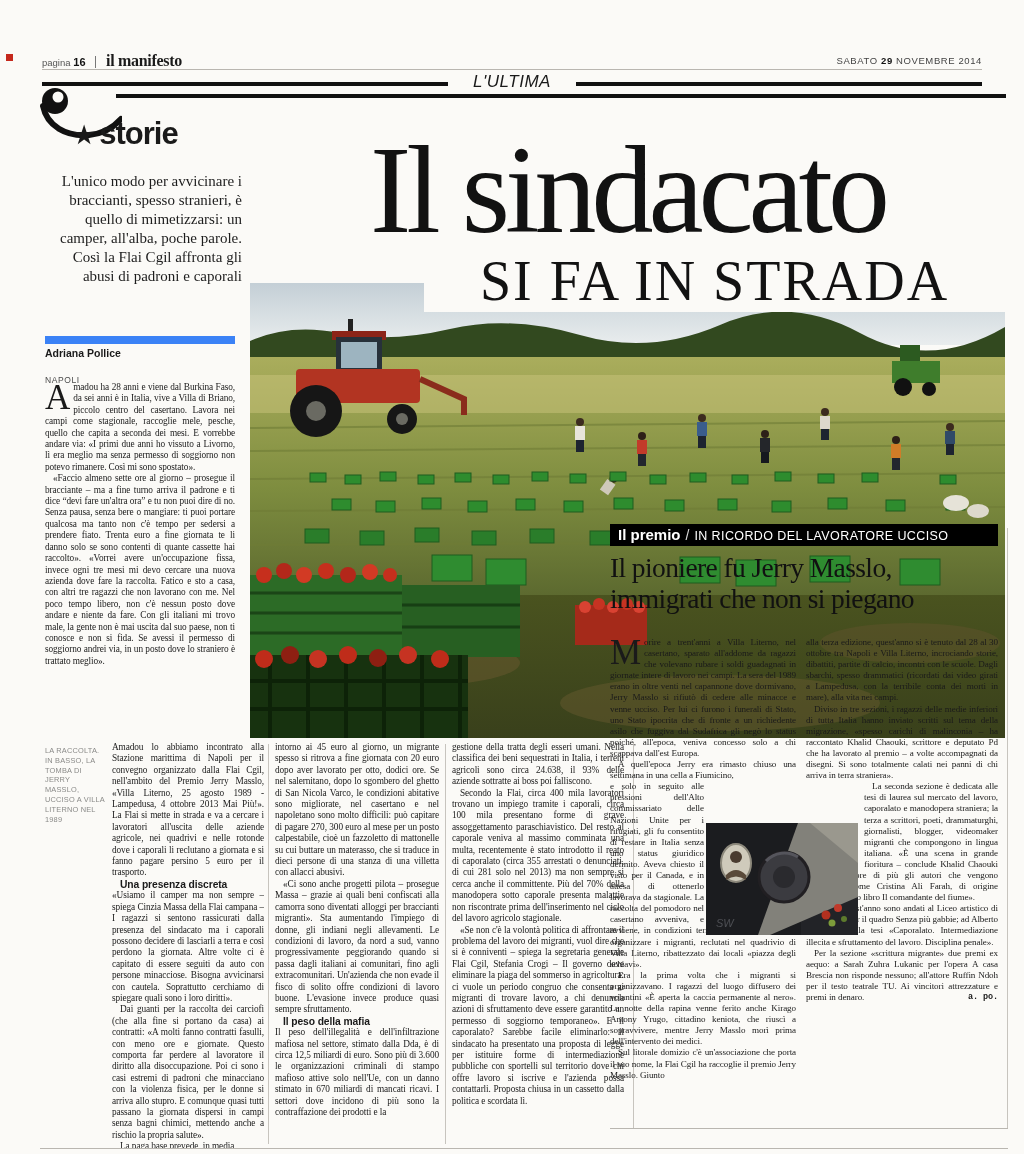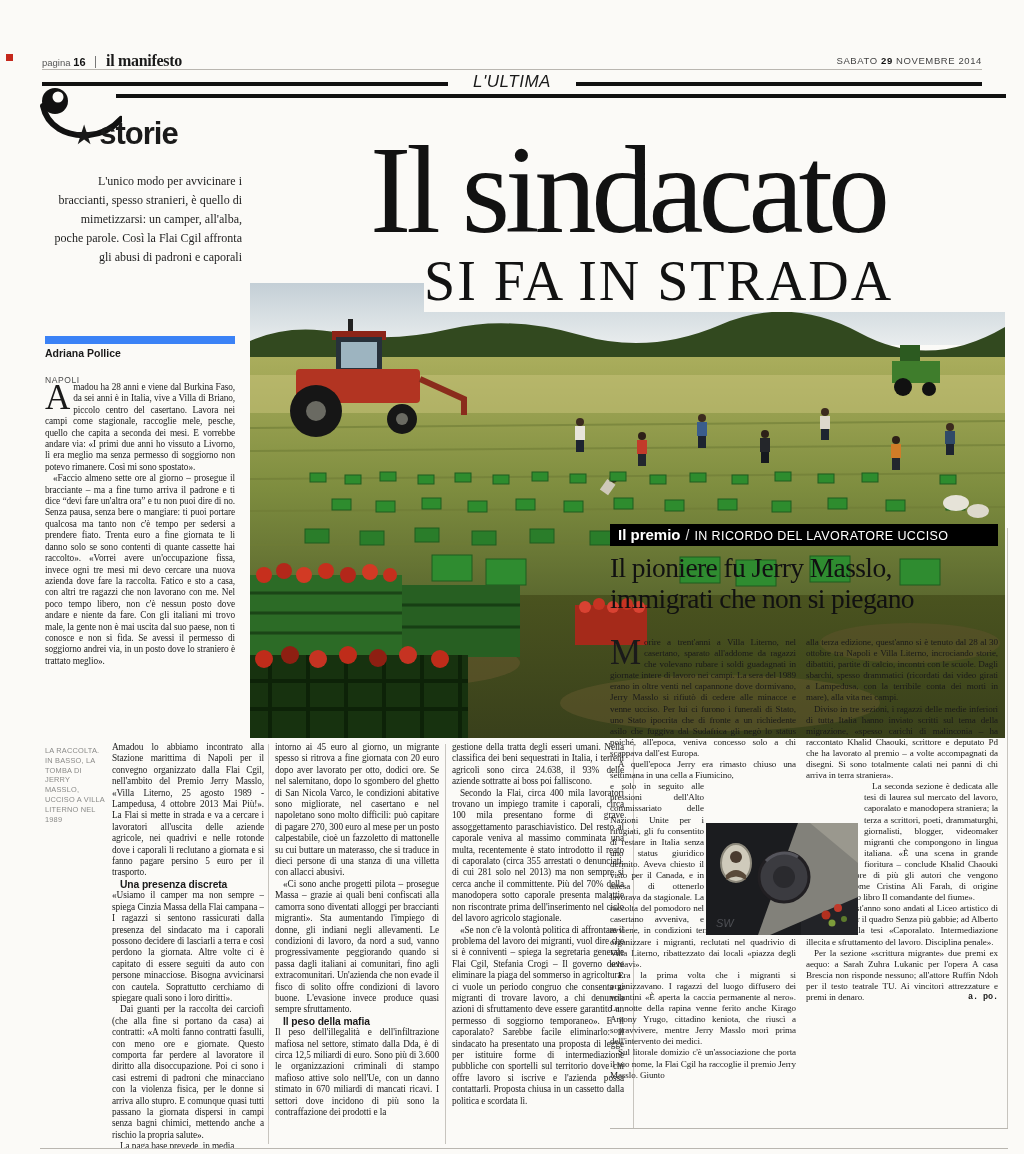--- a/index.html
+++ b/index.html
@@ -17,26 +17,26 @@
   .hdr-left .sep{display:inline-block;width:1px;height:12px;background:#777;margin:0 7px -2px 7px;}
   .hdr-left .mast{font-weight:bold;font-size:16px;letter-spacing:-0.3px;}
   .hdr-right{right:42px;top:55px;font-size:9.5px;letter-spacing:.6px;color:#444;}
   .hdr-right b{color:#111;}
   .ultima{left:452px;top:72px;width:120px;text-align:center;font-weight:normal;font-style:italic;
           font-size:17px;letter-spacing:.5px;}
 
   
   .storie{left:72px;top:116px;font-weight:bold;font-size:31px;letter-spacing:-1px;}
   .storie .star{font-size:27px;margin-right:4px;}
-  .intro{left:50px;top:172px;width:192px;text-align:right;font-size:12px;line-height:19px;color:#1d1d1d;}
+  .intro{left:50px;top:172px;width:192px;text-align:right;font-size:15px;line-height:19px;color:#1d1d1d;}
 
   
   .head-main{left:250px;top:126px;width:755px;text-align:center;font-size:124px;line-height:130px;
              letter-spacing:-5px;color:#121212;white-space:nowrap;}
-  .head-sub{left:424px;top:251px;width:581px;height:61px;background:#fbfaf7;
+  .head-sub{left:424px;top:251px;width:581px;height:61px;background:#fbfaf7;text-align:center;
             font-size:56px;line-height:61px;letter-spacing:2px;color:#121212;white-space:nowrap;}
 
   
   .byline{left:45px;top:336px;width:190px;border-top:8px solid #3b82f6;padding-top:3px;}
   .byline .auth{font-family:"Liberation Sans",sans-serif;font-weight:bold;font-size:10.5px;}
   .byline .city{font-family:"Liberation Sans",sans-serif;font-size:8.5px;color:#4a4a4a;letter-spacing:.6px;margin-top:16px;}
   .bodytext{font-size:9.3px;line-height:11.4px;text-align:justify;letter-spacing:-0.1px;
             overflow:hidden;hyphens:auto;}
   .bodytext p{margin:0;text-indent:8px;}
   .bodytext p.noind{text-indent:0;}

